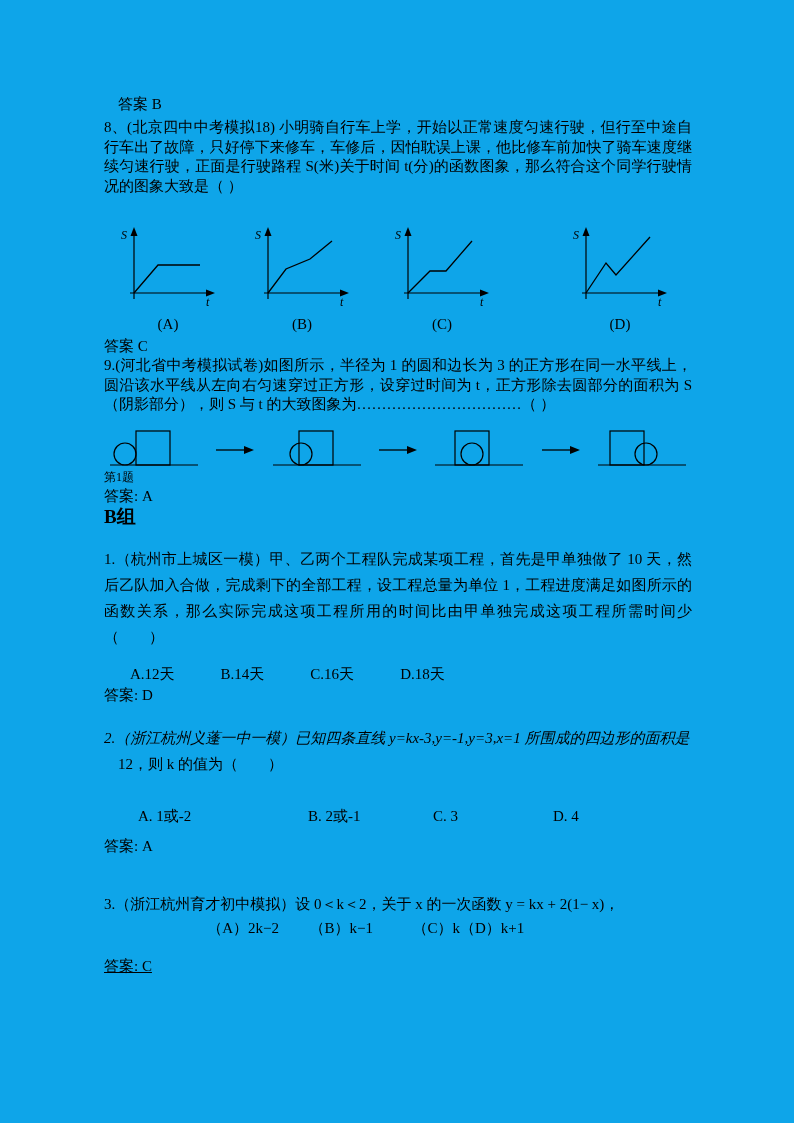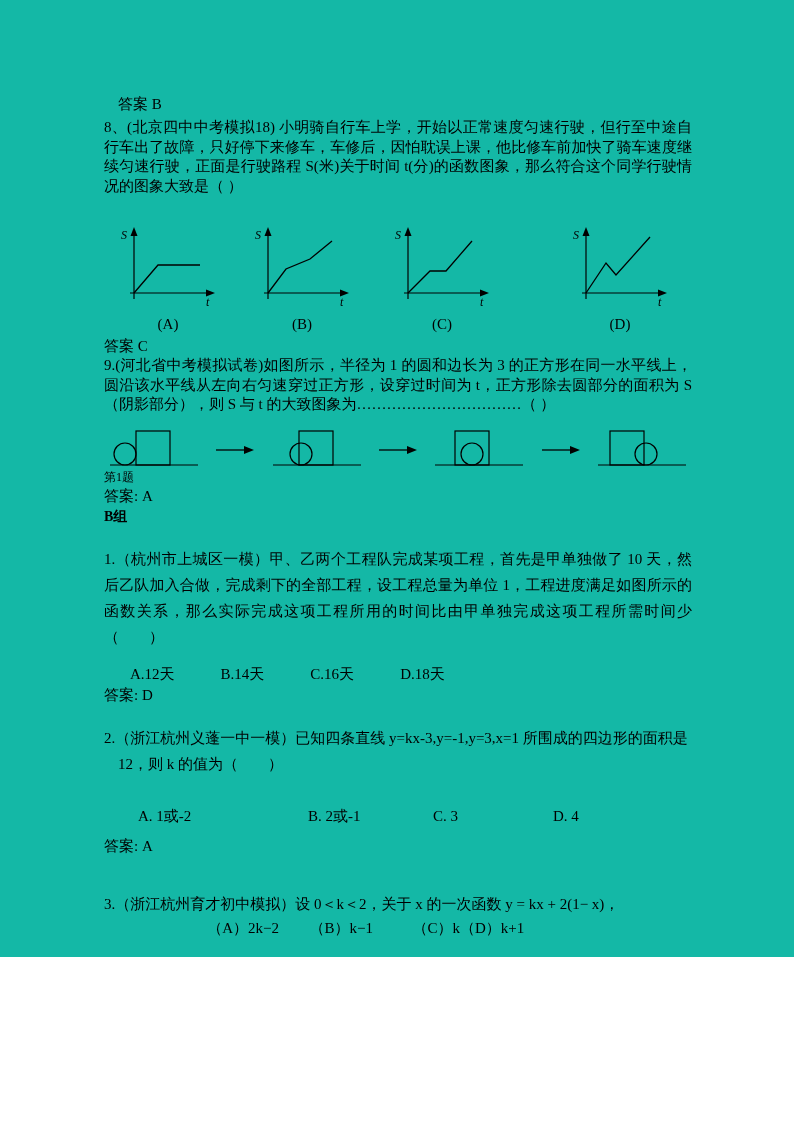--- a/index.html
+++ b/index.html
@@ -1,22 +1,22 @@
 <!DOCTYPE html>
 <html><head>
 <meta charset="utf-8">
 <style>
   * { box-sizing: border-box; }
   html, body { margin: 0; padding: 0; }
   body { background: #ffffff; }
   .page {
     position: relative;
     width: 794px;
-    height: 957px;
-    background: #14b8a6;
+    height: 1123px;
+    background: #0ea5e9;
     overflow: hidden;
     font-family: "Liberation Serif", "DejaVu Serif", serif;
     font-size: 15px;
     color: #000000;
   }
   .content {
     position: absolute;
     left: 104px;
     top: 94px;
     width: 588px;
@@ -43,39 +43,39 @@
     align-items: flex-end;
     justify-content: space-between;
     margin-top: 10px;
     padding: 0 6px;
   }
   .arrow { margin-bottom: 13px; }
   .caption { line-height: 17px; font-size: 12px; }
 
   .group-title {
     margin: 0;
-    font-size: 14px;
+    font-size: 19px;
     font-weight: bold;
     line-height: 22px;
   }
 
   .mt-b1 { margin-top: 18px; }
   .opts { display: flex; line-height: 22px; }
   .opts-b1 { margin-top: 13px; padding-left: 26px; }
   .opts-b1 .opt { margin-right: 46px; }
   .opts-b2 { margin-top: 28px; padding-left: 34px; }
   .opts-b2 .opt:nth-child(1) { width: 170px; }
   .opts-b2 .opt:nth-child(2) { width: 125px; }
   .opts-b2 .opt:nth-child(3) { width: 120px; }
   .opts-b3 { margin-top: 0; padding-left: 34px; text-align: right; }
   .opts-b3 .opt:nth-child(1) { width: 141px; }
   .opts-b3 .opt:nth-child(2) { width: 94px; }
   .opts-b3 .opt:nth-child(3) { width: 87px; }
   .mt-ansd { margin-top: 0; }
-  .mt-b2 { margin-top: 20px; }
+  .mt-b2 { margin-top: 20px; font-style: italic; }
   .mt-ansa2 { margin-top: 9px; }
   .mt-b3 { margin-top: 35px; }
   .mt-ansc2 { margin-top: 17px; text-decoration: underline; }
 
   svg { display: block; }
   .axis-label { font-style: italic; font-family: "Liberation Serif", serif; }
 </style>
 </head>
 <body>
 

